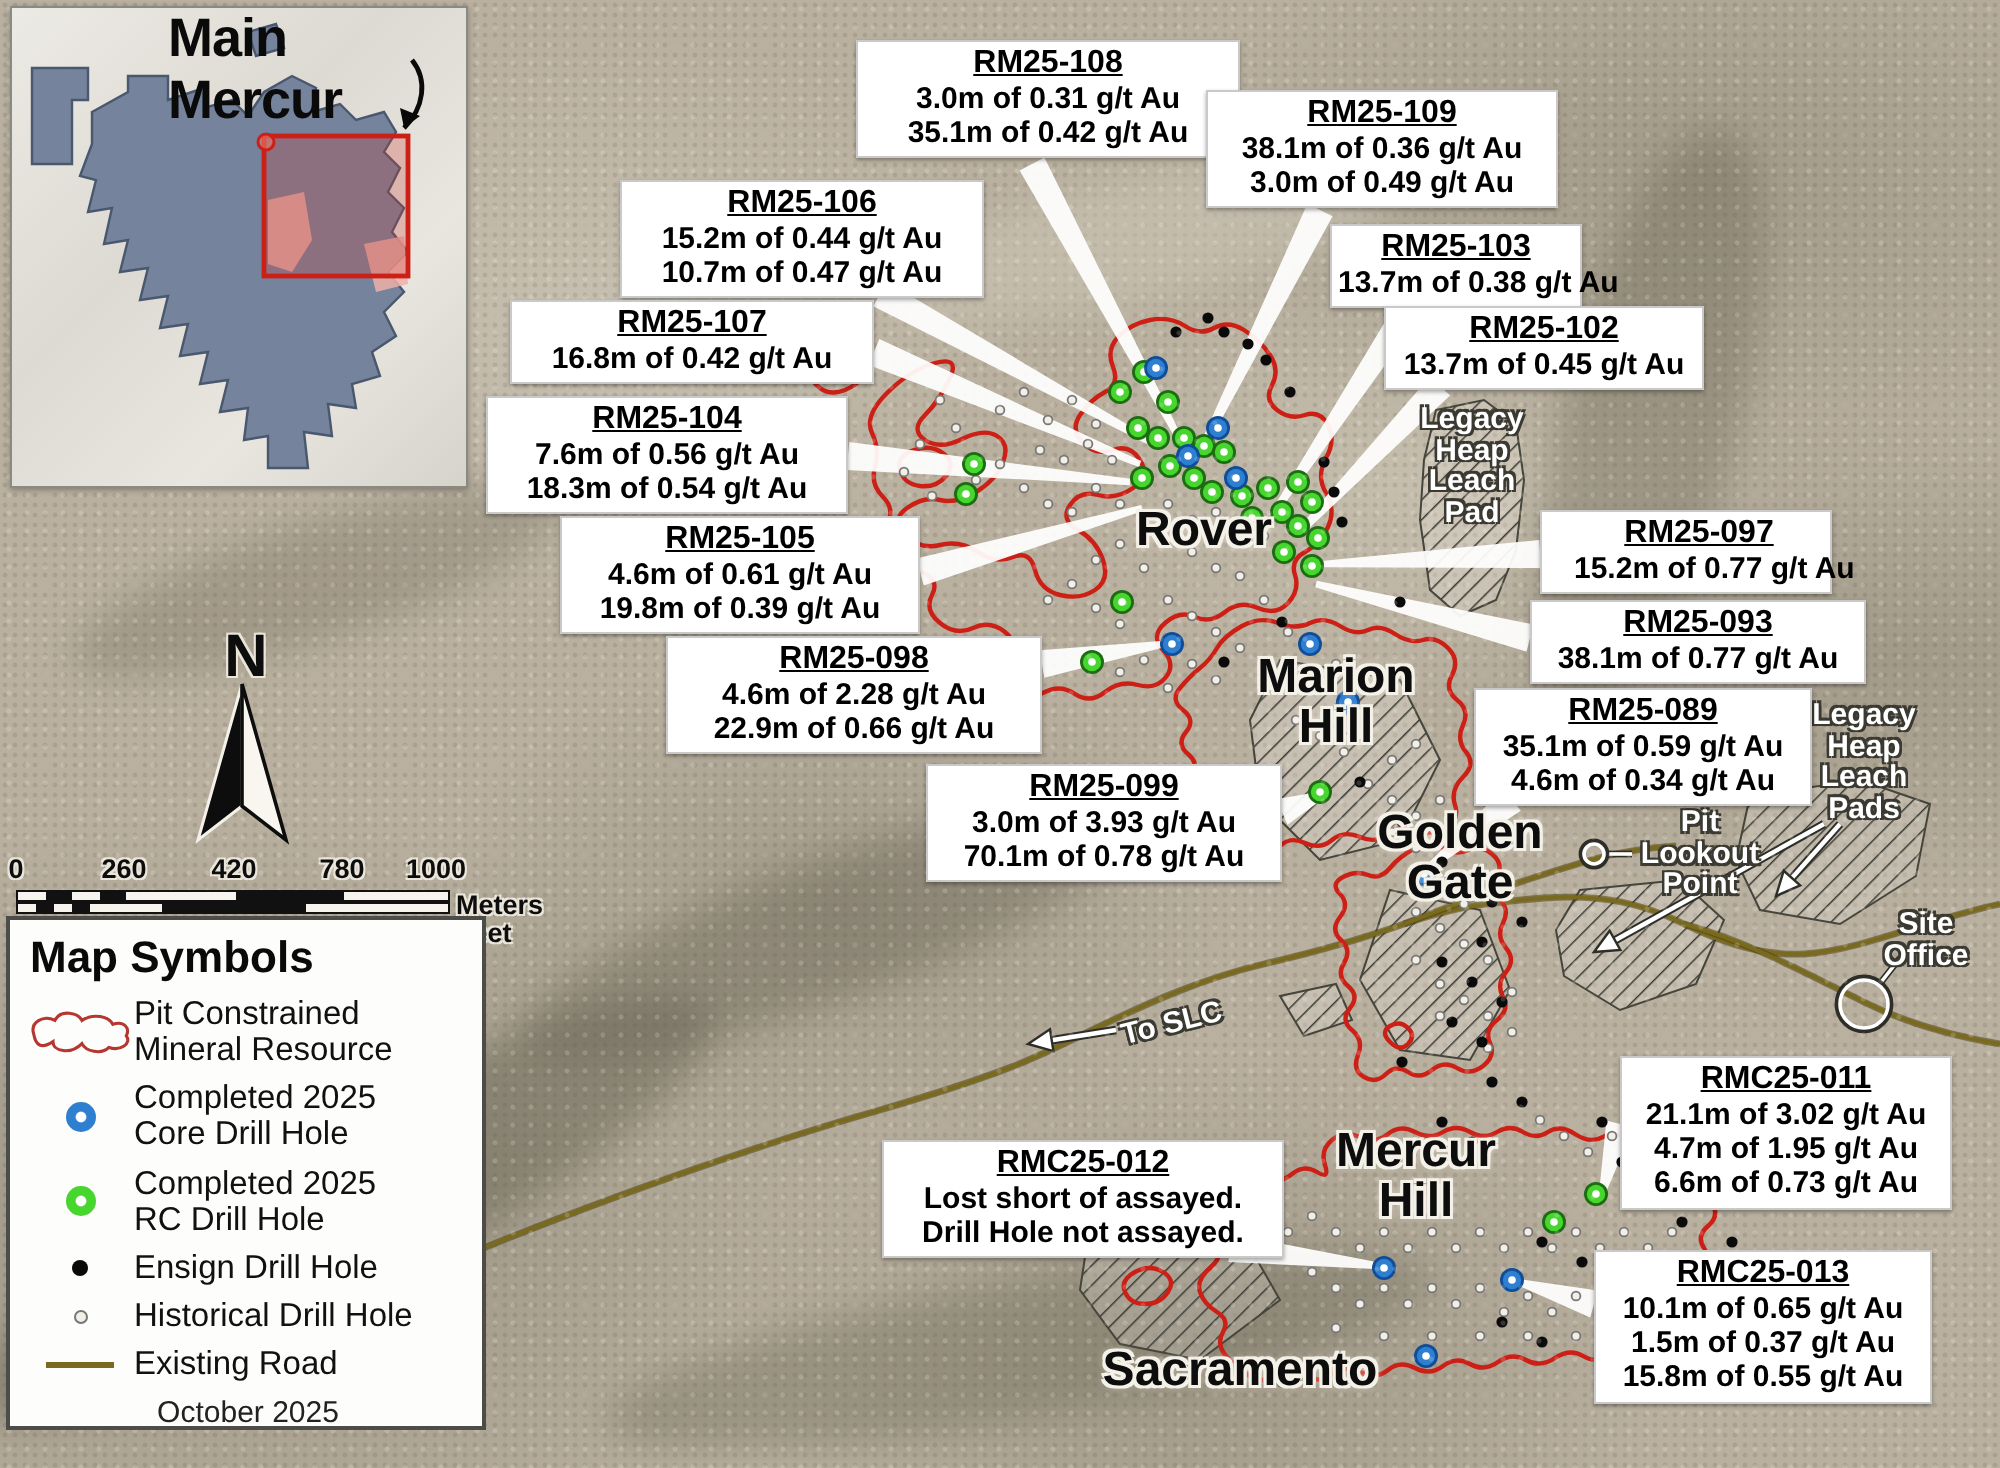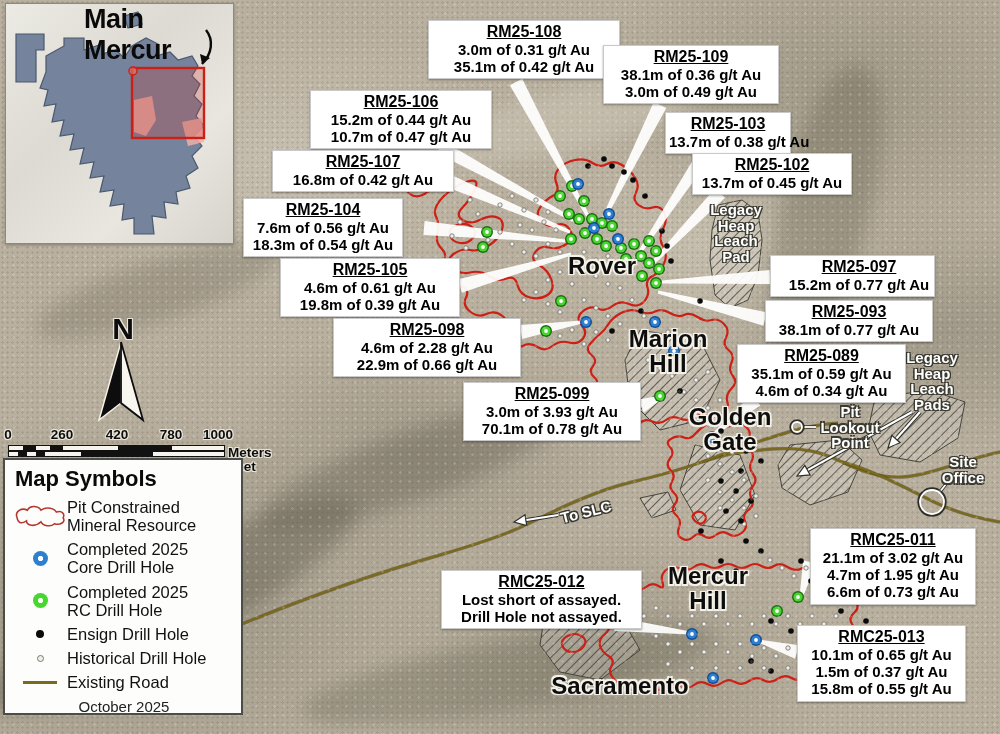--- a/index.html
+++ b/index.html
@@ -493,39 +493,39 @@
       </div>
       <div class="callout" style="left: 310px; top: 90px; width: 182px;">
         <div class="callout-title">RM25-106</div>
         <div class="callout-line">15.2m of 0.44 g/t Au</div>
         <div class="callout-line">10.7m of 0.47 g/t Au</div>
       </div>
       <div class="callout" style="left: 665px; top: 112px; width: 126px;">
         <div class="callout-title">RM25-103</div>
         <div class="callout-line">13.7m of 0.38 g/t Au</div>
       </div>
-      <div class="callout" style="left: 255px; top: 150px; width: 182px; margin-left: 17px;">
+      <div class="callout" style="left: 255px; top: 150px; width: 182px;">
         <div class="callout-title">RM25-107</div>
         <div class="callout-line">16.8m of 0.42 g/t Au</div>
       </div>
       <div class="callout" style="left: 692px; top: 153px; width: 160px;">
         <div class="callout-title">RM25-102</div>
         <div class="callout-line">13.7m of 0.45 g/t Au</div>
       </div>
-      <div class="callout" style="left: 243px; top: 198px; width: 160px;">
+      <div class="callout" style="left: 243px; top: 198px; width: 181px;">
         <div class="callout-title">RM25-104</div>
         <div class="callout-line">7.6m of 0.56 g/t Au</div>
         <div class="callout-line">18.3m of 0.54 g/t Au</div>
       </div>
       <div class="callout" style="left: 280px; top: 258px; width: 180px;">
         <div class="callout-title">RM25-105</div>
         <div class="callout-line">4.6m of 0.61 g/t Au</div>
         <div class="callout-line">19.8m of 0.39 g/t Au</div>
       </div>
-      <div class="callout" style="left: 770px; top: 255px; width: 165px; padding-left: 16px;">
+      <div class="callout" style="left: 770px; top: 255px; width: 146px; padding-left: 16px;">
         <div class="callout-title">RM25-097</div>
         <div class="callout-line">15.2m of 0.77 g/t Au</div>
       </div>
       <div class="callout" style="left: 765px; top: 300px; width: 168px;">
         <div class="callout-title">RM25-093</div>
         <div class="callout-line">38.1m of 0.77 g/t Au</div>
       </div>
       <div class="callout" style="left: 333px; top: 318px; width: 188px;">
         <div class="callout-title">RM25-098</div>
         <div class="callout-line">4.6m of 2.28 g/t Au</div>

